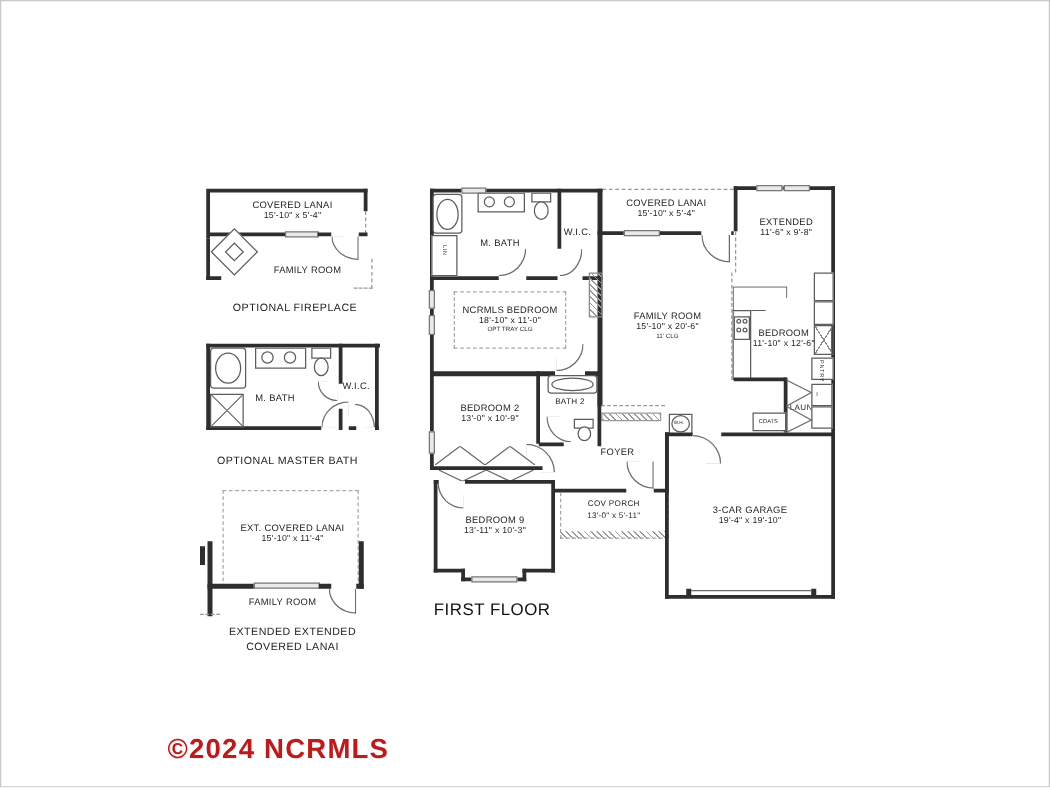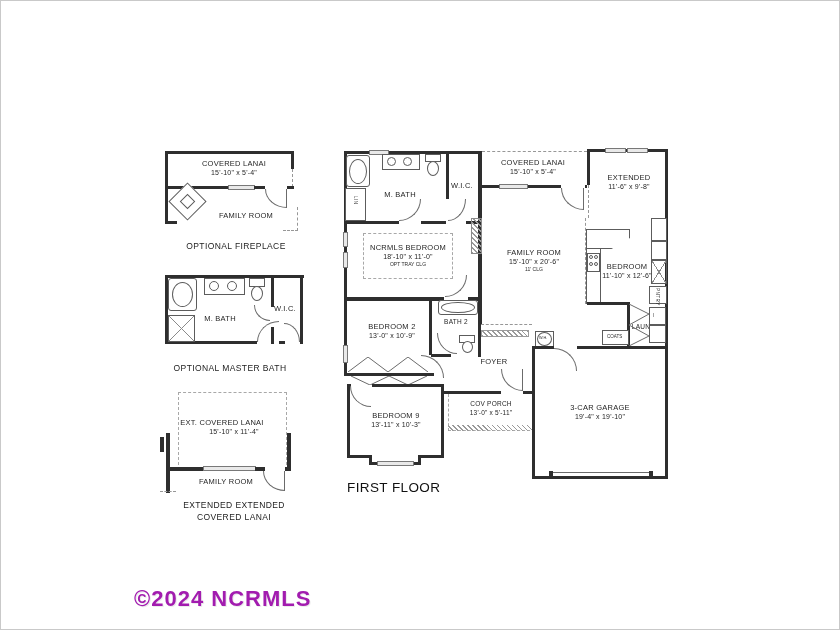--- a/index.html
+++ b/index.html
@@ -23,21 +23,21 @@
     linear-gradient(to top right,transparent calc(50% - .5px),#8a8a8a calc(50% - .5px),#8a8a8a calc(50% + .5px),transparent calc(50% + .5px)),
     linear-gradient(to bottom right,transparent calc(50% - .5px),#8a8a8a calc(50% - .5px),#8a8a8a calc(50% + .5px),transparent calc(50% + .5px));}
   .hatch{position:absolute;background:repeating-linear-gradient(45deg,#9a9a9a 0,#9a9a9a 1px,transparent 1px,transparent 3.5px);}
   .rl{position:absolute;transform:translateX(-50%);text-align:center;font-size:7.5px;line-height:1.25;color:#1e1e1e;letter-spacing:.25px;white-space:nowrap;}
   .rd{position:absolute;transform:translateX(-50%);text-align:center;font-size:7px;line-height:1.2;color:#1e1e1e;letter-spacing:.2px;white-space:nowrap;}
   .rn{position:absolute;transform:translateX(-50%);text-align:center;font-size:5px;line-height:1.1;color:#2a2a2a;white-space:nowrap;}
   .tiny{position:absolute;font-size:4.5px;color:#2a2a2a;white-space:nowrap;}
   .vert{position:absolute;writing-mode:vertical-rl;font-size:4.5px;letter-spacing:.5px;color:#2a2a2a;white-space:nowrap;}
   .cap{position:absolute;transform:translateX(-50%);text-align:center;font-size:8.5px;letter-spacing:.4px;color:#222;white-space:nowrap;}
   .title{position:absolute;font-size:13.5px;letter-spacing:.4px;color:#111;white-space:nowrap;}
-  .wm{position:absolute;font-size:22px;color:#a21caf;letter-spacing:1px;font-weight:bold;text-shadow:1px 1px 0 #ececec;white-space:nowrap;}
+  .wm{position:absolute;font-size:22px;color:#b91c1c;letter-spacing:1px;font-weight:bold;text-shadow:1px 1px 0 #ececec;white-space:nowrap;}
   .rot45{transform:rotate(45deg);}
 </style>
 </head>
 <body>
 
 <div class="page">
 
   <div>
     <div class="w" style="left:167px;top:150px;width:126px;height:3px"></div>
     <div class="w" style="left:164px;top:150px;width:3px;height:40px"></div>
@@ -89,21 +89,21 @@
     <div class="dashrect" style="left:177px;top:391px;width:109px;height:78px;border-bottom:none"></div>
     <div class="w" style="left:159px;top:436px;width:4px;height:15px"></div>
     <div class="w" style="left:165px;top:432px;width:4px;height:60px"></div>
     <div class="w" style="left:286px;top:432px;width:4px;height:38px"></div>
     <div class="w" style="left:165px;top:466px;width:38px;height:4px"></div>
     <div class="win" style="left:202px;top:465px;width:53px;height:5px"></div>
     <div class="w" style="left:254px;top:466px;width:10px;height:4px"></div>
     <div class="w" style="left:284px;top:466px;width:6px;height:4px"></div>
     <div class="arc bl leafr" style="left:262px;top:470px;width:22px;height:20px"></div>
     <div class="dh" style="left:159px;top:490px;width:16px"></div>
-    <div class="rl" style="left:221px;top:417px">EXT. COVERED LANAI</div>
+    <div class="rl" style="left:233px;top:417px">EXT. COVERED LANAI</div>
     <div class="rd" style="left:233px;top:427px">15'-10" x 11'-4"</div>
     <div class="rl" style="left:225px;top:476px">FAMILY ROOM</div>
     <div class="cap" style="left:233px;top:499px">EXTENDED EXTENDED</div>
     <div class="cap" style="left:233px;top:511px">COVERED LANAI</div>
   </div>
 
   <div>
     <div class="w" style="left:343px;top:150px;width:138px;height:3px"></div>
     <div class="win" style="left:368px;top:149px;width:20px;height:5px"></div>
     <div class="w" style="left:586px;top:148px;width:81px;height:3px"></div>

